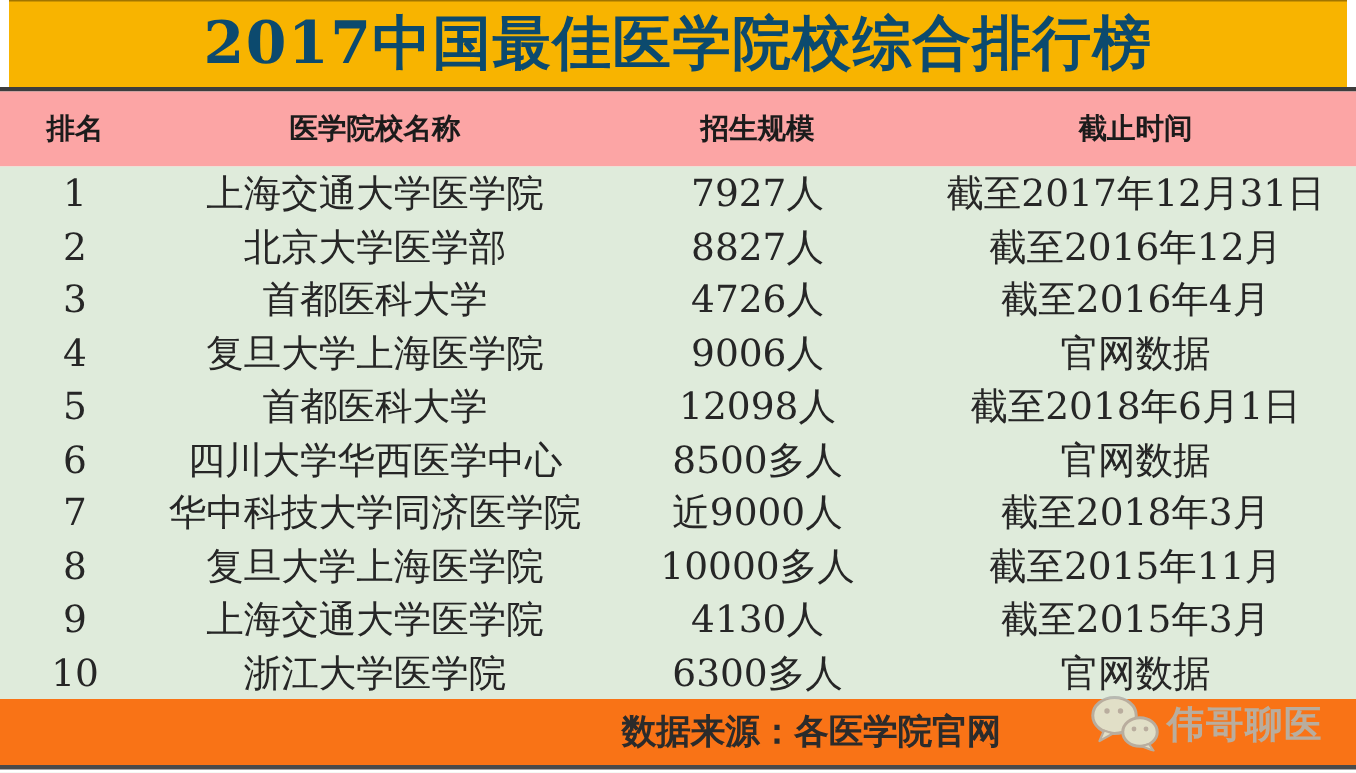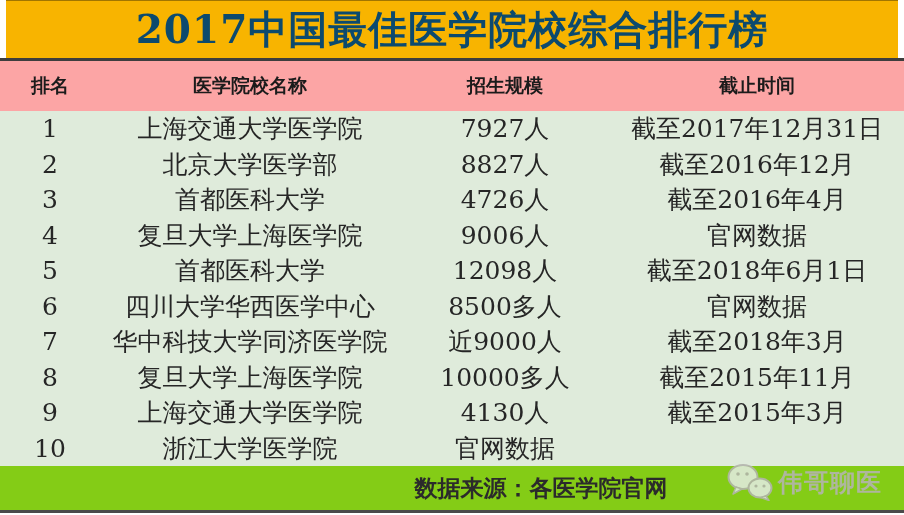--- a/index.html
+++ b/index.html
@@ -60,21 +60,21 @@
   }
   .tbody .row {
     height: 35.5px;
     font-size: 25px;
     color: #262626;
   }
   
   .footer {
     position: relative;
     height: 44px;
-    background: #84cc16;
+    background: #f97316;
   }
   .source {
     position: absolute;
     left: 541px;
     top: 50%;
     transform: translate(-50%, -50%);
     font-size: 23px;
     font-weight: 600;
     color: #2b2b2b;
     white-space: nowrap;
@@ -168,20 +168,21 @@
     </div>
     <div class="row">
       <div class="c">9</div>
       <div class="c">上海交通大学医学院</div>
       <div class="c">4130人</div>
       <div class="c">截至2015年3月</div>
     </div>
     <div class="row">
       <div class="c">10</div>
       <div class="c">浙江大学医学院</div>
+      <div class="c">6300多人</div>
       <div class="c">官网数据</div>
     </div>
   </div>
 
   <div class="footer">
     <div class="source">数据来源：各医学院官网</div>
   </div>
   <div class="bottom-line"></div>
 
   <div class="watermark">

